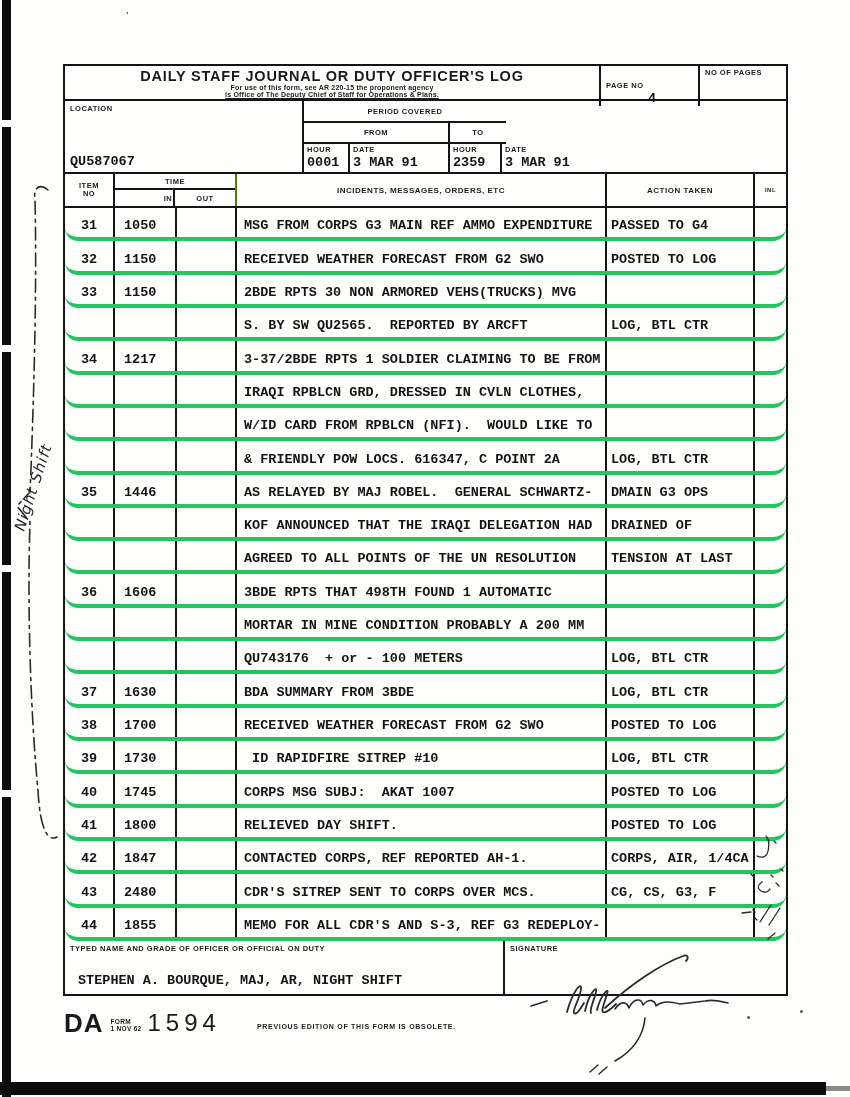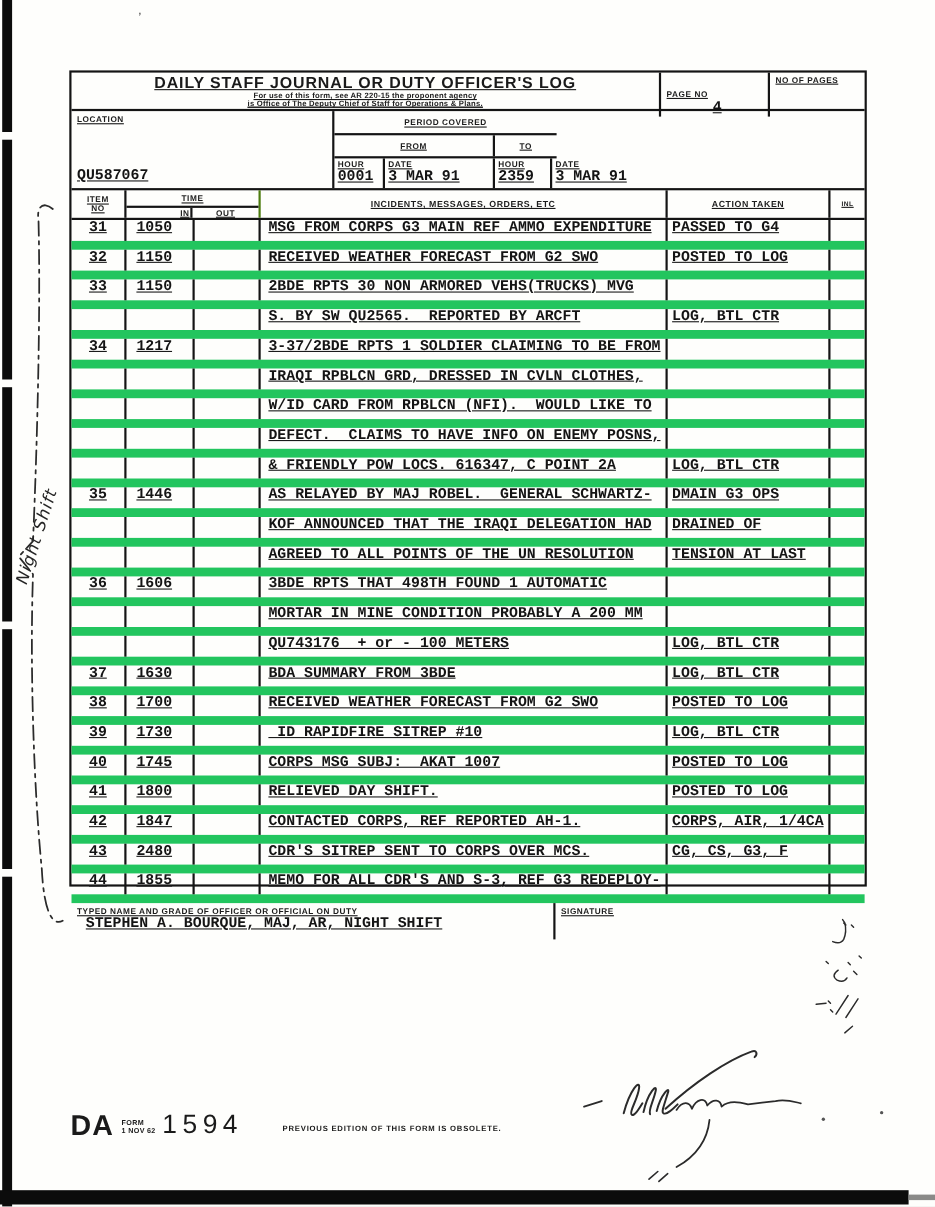--- a/index.html
+++ b/index.html
@@ -7,22 +7,22 @@
         font-family:"Liberation Sans",sans-serif;color:#1a1a1a;}
   
   .scan-left{position:absolute;left:2px;top:0;width:9px;height:1097px;background:#0c0c0c;}
   .notch{position:absolute;left:0;width:13px;height:7px;background:#fefefc;}
   .scan-bottom{position:absolute;left:0;top:1082px;width:826px;height:13px;background:#0c0c0c;}
   .scan-bottom-stub{position:absolute;left:826px;top:1086px;width:24px;height:5px;background:#8a8a88;}
   .stray-mark{position:absolute;left:126px;top:10px;font-size:11px;color:#222;}
   .speck{position:absolute;width:3px;height:3px;border-radius:50%;background:#555;}
 
   
-  .form{position:absolute;left:63px;top:64px;width:725px;height:742px;box-sizing:border-box;
-        border:2.5px solid #141414;display:flex;flex-direction:column;text-decoration:underline;}
+  .form{position:absolute;left:63px;top:64px;width:725px;height:932px;box-sizing:border-box;
+        border:2.5px solid #141414;display:flex;flex-direction:column;}
   .lbl{font-weight:700;font-size:7.5px;letter-spacing:.5px;color:#1c1c1c;}
   .typed{font-family:"Liberation Mono","DejaVu Sans Mono",monospace;font-weight:700;
          font-size:13.5px;color:#141414;white-space:pre;}
 
   
   .sec-a{height:33px;display:grid;grid-template-columns:536px 99px 1fr;border-bottom:2px solid #141414;}
   .title-cell{border-right:2px solid #141414;text-align:center;padding-top:2px;}
   .form-title{font-weight:700;font-size:14.5px;letter-spacing:.8px;}
   .form-sub{font-size:7px;font-weight:700;letter-spacing:.2px;line-height:7px;color:#222;}
   .form-sub.u{text-decoration:underline;}
@@ -54,21 +54,21 @@
   .timeh{display:flex;flex-direction:column;border-right:2px solid #4d7c0f;}
   .time-top{height:14px;display:flex;align-items:center;justify-content:center;
         border-bottom:2px solid #141414;}
   .inout{flex:1;display:grid;grid-template-columns:60px 1fr;}
   .inout>div{display:flex;align-items:center;justify-content:center;}
   .inout .in{border-right:2px solid #141414;padding-left:48px;}
 
   
   .sec-d{flex:1;display:flex;flex-direction:column;}
   .log-row{flex:1;display:grid;grid-template-columns:50px 62px 60px 370px 148px 1fr;
-        border-bottom:8px solid #22c55e;}
+        border-bottom:4px solid #22c55e;border-radius:13px;}
   .log-row .c{display:flex;align-items:flex-end;padding-bottom:4px;overflow:visible;}
   .c.item{justify-content:center;border-right:2px solid #141414;}
   .c.tin{padding-left:9px;border-right:2px solid #141414;}
   .c.tout{border-right:2px solid #141414;}
   .c.inc{padding-left:7px;border-right:2px solid #141414;}
   .c.act{padding-left:4px;border-right:2px solid #141414;white-space:pre;}
   .c.inl{border-right:none;}
 
   
   .sec-e{height:53px;display:grid;grid-template-columns:440px 1fr;}
@@ -234,28 +234,20 @@
     <div class="c tin typed"></div>
     <div class="c tout typed"></div>
     <div class="c inc typed">W/ID CARD FROM RPBLCN (NFI).  WOULD LIKE TO</div>
     <div class="c act typed"></div>
     <div class="c inl"></div>
   </div>
         <div class="log-row">
     <div class="c item typed"></div>
     <div class="c tin typed"></div>
     <div class="c tout typed"></div>
-    <div class="c inc typed">DEFECT.  CLAIMS TO HAVE INFO ON ENEMY POSNS,</div>
-    <div class="c act typed"></div>
-    <div class="c inl"></div>
-  </div>
-        <div class="log-row">
-    <div class="c item typed"></div>
-    <div class="c tin typed"></div>
-    <div class="c tout typed"></div>
     <div class="c inc typed">&amp; FRIENDLY POW LOCS. 616347, C POINT 2A</div>
     <div class="c act typed">LOG, BTL CTR</div>
     <div class="c inl"></div>
   </div>
         <div class="log-row">
     <div class="c item typed">35</div>
     <div class="c tin typed">1446</div>
     <div class="c tout typed"></div>
     <div class="c inc typed">AS RELAYED BY MAJ ROBEL.  GENERAL SCHWARTZ-</div>
     <div class="c act typed">DMAIN G3 OPS</div>

